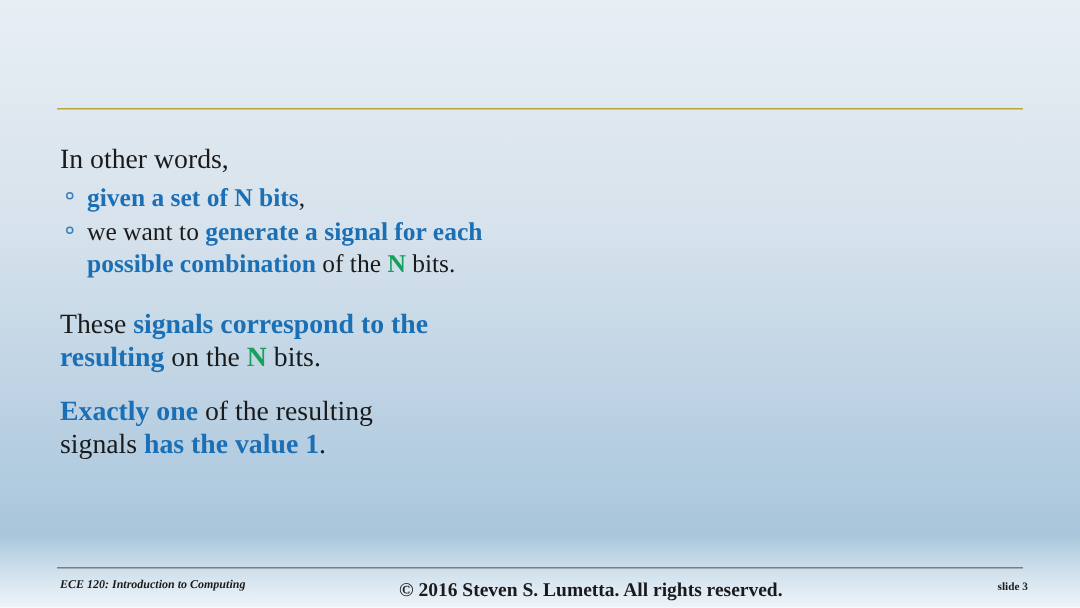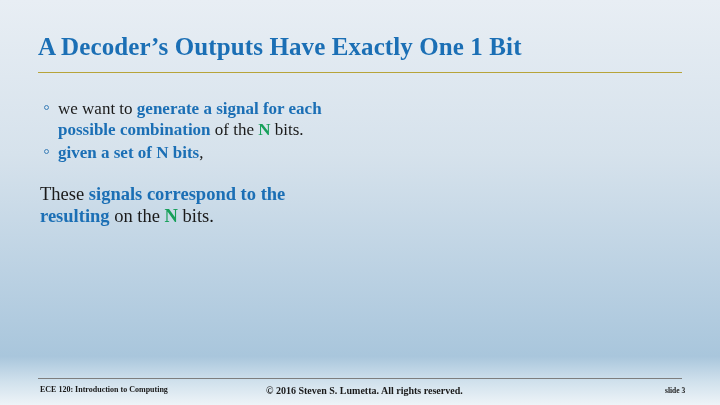--- a/index.html
+++ b/index.html
@@ -98,66 +98,71 @@
     height: 1px;
     background: #7e7e7e;
   }
   .footer-left {
     position: absolute;
     left: 40px;
     top: 385px;
     font-size: 8px;
     font-weight: bold;
     color: #1a1a1a;
+    font-style: italic;
   }
   .footer-center {
     position: absolute;
     left: 266px;
     top: 385px;
-    font-size: 10px;
+    font-size: 13px;
     font-weight: bold;
     color: #1a1a1a;
   }
   .footer-right {
     position: absolute;
     left: 631px;
     top: 386px;
     font-size: 7.5px;
     font-weight: bold;
     color: #1a1a1a;
     padding-left: 34px;
   }
 </style>
 </head>
 <body>
 
 <div class="slide">
 
-  <div class="title">A Decoder’s Outputs Have Exactly One 1 Bit</div>
   <div class="title-rule"></div>
 
   <div class="body">
 
+    <div class="line">In other words,</div>
+
+    <div class="bullet">
+      <span class="dot"></span>
+      <span class="b">given a set of N bits</span><span class="blk">,</span>
+    </div>
 
     <div class="bullet">
       <span class="dot"></span>
       <span class="blk">we want to </span><span class="b">generate a signal for each</span><br>
       <span class="b">possible combination</span><span class="blk"> of the </span><span class="g">N</span><span class="blk"> bits.</span>
     </div>
 
-    <div class="bullet">
-      <span class="dot"></span>
-      <span class="b">given a set of N bits</span><span class="blk">,</span>
-    </div>
-
     <div class="para">
       <span class="blk">These </span><span class="b">signals correspond to the</span><br>
       <span class="b">resulting</span><span class="blk"> on the </span><span class="g">N</span><span class="blk"> bits.</span>
     </div>
 
+    <div class="para2">
+      <span class="b">Exactly one</span><span class="blk"> of the resulting</span><br>
+      <span class="blk">signals </span><span class="b">has the value 1</span><span class="blk">.</span>
+    </div>
 
   </div>
 
   <div class="footer-rule"></div>
   <div class="footer-left">ECE 120: Introduction to Computing</div>
   <div class="footer-center">© 2016 Steven S. Lumetta.  All rights reserved.</div>
   <div class="footer-right">slide 3</div>
 
 </div>
 

